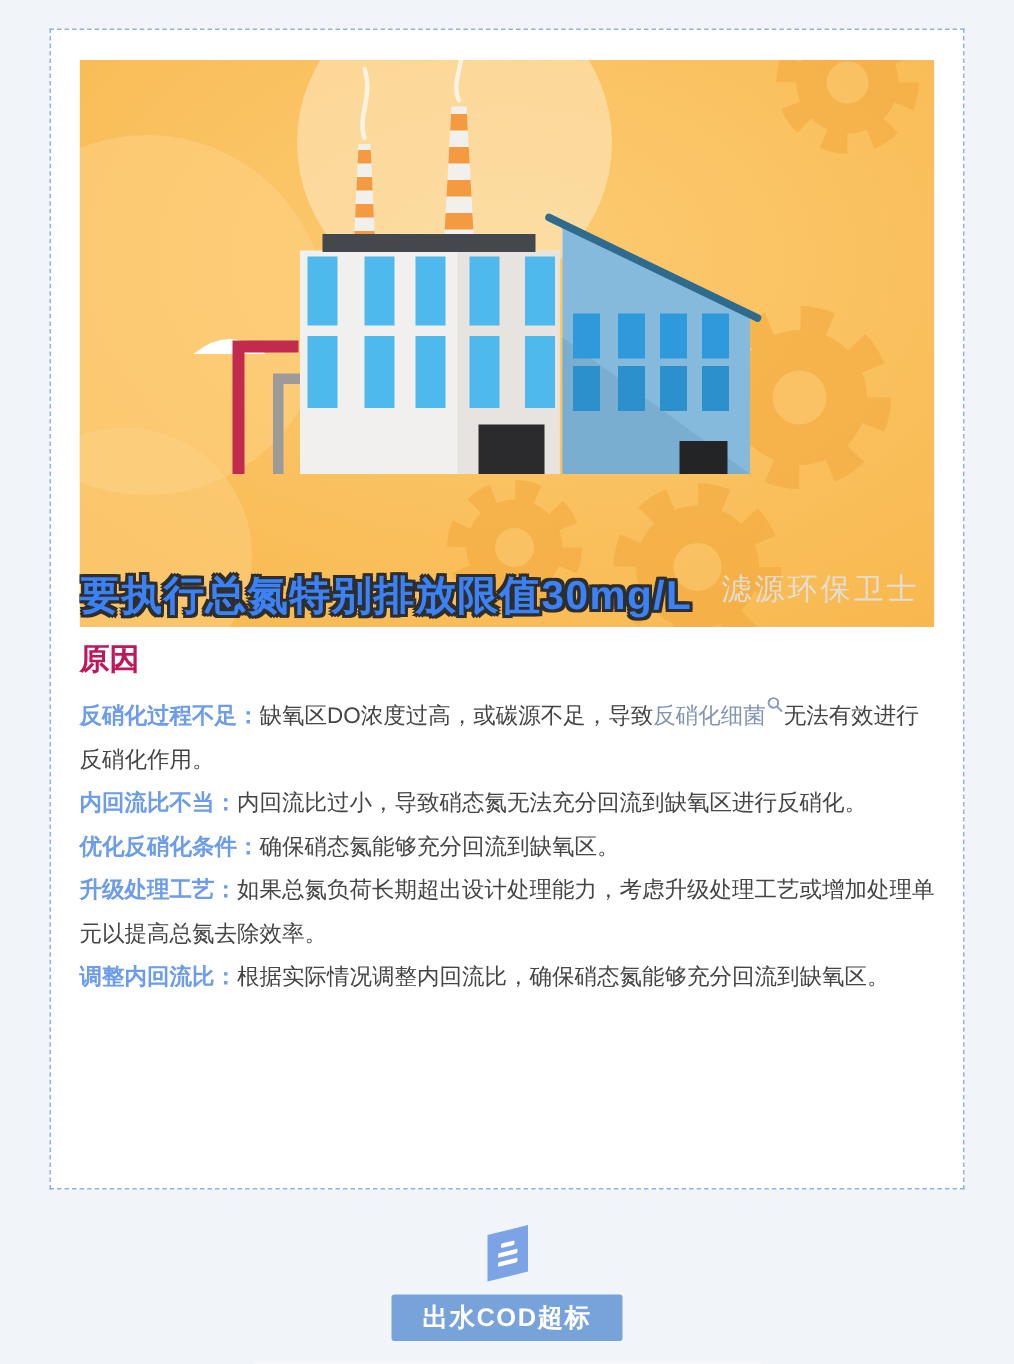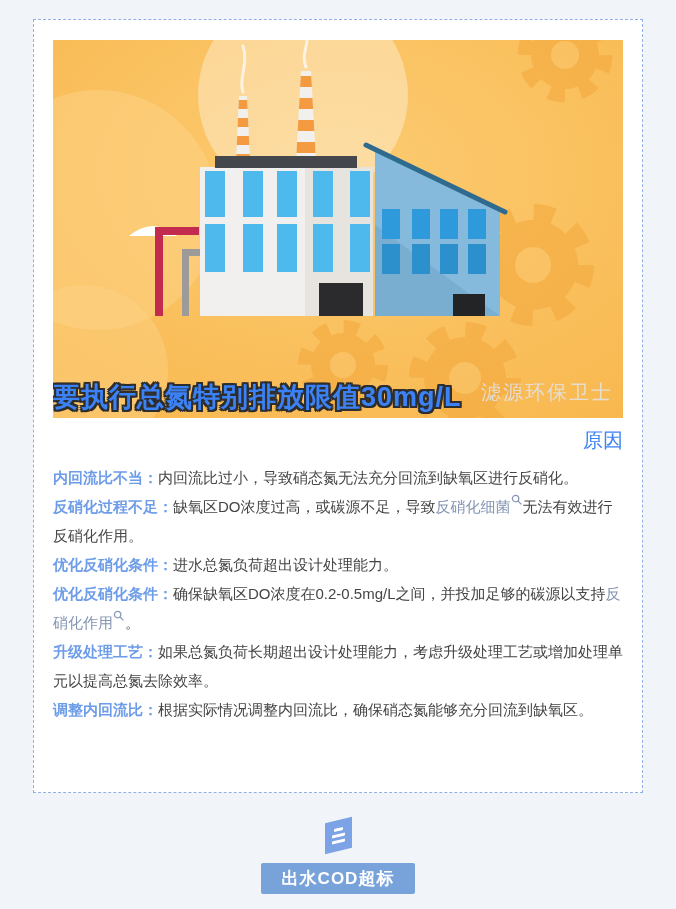--- a/index.html
+++ b/index.html
@@ -8,22 +8,22 @@
   .card{box-sizing:border-box;width:610px;height:774px;margin:0 auto;position:relative;top:19px;
         background:#ffffff;border:1px dashed #8FB0E6;padding:20px 19px 0 19px;}
   .hero{position:relative;width:570px;height:378px;overflow:hidden;}
   .hero svg{display:block;}
   .watermark{position:absolute;right:10px;bottom:12px;font-size:20px;letter-spacing:2px;
              color:rgba(225,225,225,0.9);z-index:1;}
   .subtitle{position:absolute;left:0;right:22px;bottom:3px;text-align:left;z-index:2;
             font-size:27px;font-weight:700;color:#3b82f6;letter-spacing:1px;
             text-shadow:-2px 0 #2e2e2e,2px 0 #2e2e2e,0 -2px #2e2e2e,0 2px #2e2e2e,
                         -2px -2px #2e2e2e,2px 2px #2e2e2e,-2px 2px #2e2e2e,2px -2px #2e2e2e;}
-  h2.section{font-size:20px;line-height:29px;margin:8px 0;text-align:right;
-             color:#3b82f6;font-weight:400;}
+  h2.section{font-size:20px;line-height:29px;margin:8px 0;text-align:left;
+             color:#be185d;font-weight:700;}
   p.item{font-size:15px;line-height:29px;margin:0;color:#454545;}
   .lead{color:#6D9CE8;font-weight:700;}
   .term{color:#8394B2;cursor:pointer;}
   sup.mag{display:inline-block;vertical-align:6px;line-height:0;cursor:pointer;}
   sup.mag svg{display:inline-block;}
   .footer{text-align:center;}
   .doc-icon{width:27px;height:31px;background:#7BA3E6;transform:skewY(-14deg);
             margin:46px auto 12px auto;display:flex;flex-direction:column;
             justify-content:center;align-items:center;gap:3px;}
   .doc-icon .bar{display:block;height:3px;background:#ffffff;border-radius:1px;}
@@ -146,34 +146,30 @@
           </g>
           <rect x="266" y="243" width="44" height="33" fill="#2B2B2D"></rect>
         </g>
       </svg>
       <div class="watermark">滤源环保卫士</div>
       <div class="subtitle">要执行总氮特别排放限值30mg/L</div>
     </div>
 
     <h2 class="section">原因</h2>
 
-    <p class="item"><span class="lead">内回流比不当：</span><span>内回流比过小，导致硝态氮无法充分回流到缺氧区进行反硝化。</span></p>
-
     <p class="item"><span class="lead">反硝化过程不足：</span><span>缺氧区DO浓度过高，或碳源不足，导致</span><span class="term">反硝化细菌</span><sup class="mag"><svg width="12" height="12" viewBox="0 0 12 12">
             <circle cx="4.6" cy="4.6" r="3.2" fill="none" stroke="#8A99B8" stroke-width="1.3"></circle>
             <line x1="7" y1="7" x2="10.4" y2="10.4" stroke="#8A99B8" stroke-width="1.3"></line>
           </svg></sup><span>无法有效进行反硝化作用。</span></p>
 
-    <p class="item"><span class="lead">优化反硝化条件：</span><span>进水总氮负荷超出设计处理能力。</span></p>
+    <p class="item"><span class="lead">内回流比不当：</span><span>内回流比过小，导致硝态氮无法充分回流到缺氧区进行反硝化。</span></p>
+
+    <p class="item"><span class="lead">优化反硝化条件：</span><span>确保硝态氮能够充分回流到缺氧区。</span></p>
 
 
-    <p class="item"><span class="lead">优化反硝化条件：</span><span>确保缺氧区DO浓度在0.2-0.5mg/L之间，并投加足够的碳源以支持</span><span class="term">反硝化作用</span><sup class="mag"><svg width="12" height="12" viewBox="0 0 12 12">
-            <circle cx="4.6" cy="4.6" r="3.2" fill="none" stroke="#8A99B8" stroke-width="1.3"></circle>
-            <line x1="7" y1="7" x2="10.4" y2="10.4" stroke="#8A99B8" stroke-width="1.3"></line>
-          </svg></sup><span>。</span></p>
 
     <p class="item"><span class="lead">升级处理工艺：</span><span>如果总氮负荷长期超出设计处理能力，考虑升级处理工艺或增加处理单元以提高总氮去除效率。</span></p>
 
     <p class="item"><span class="lead">调整内回流比：</span><span>根据实际情况调整内回流比，确保硝态氮能够充分回流到缺氧区。</span></p>
 
   </div>
 
   <div class="footer">
     <div class="doc-icon">
       <span class="bar b1"></span>

